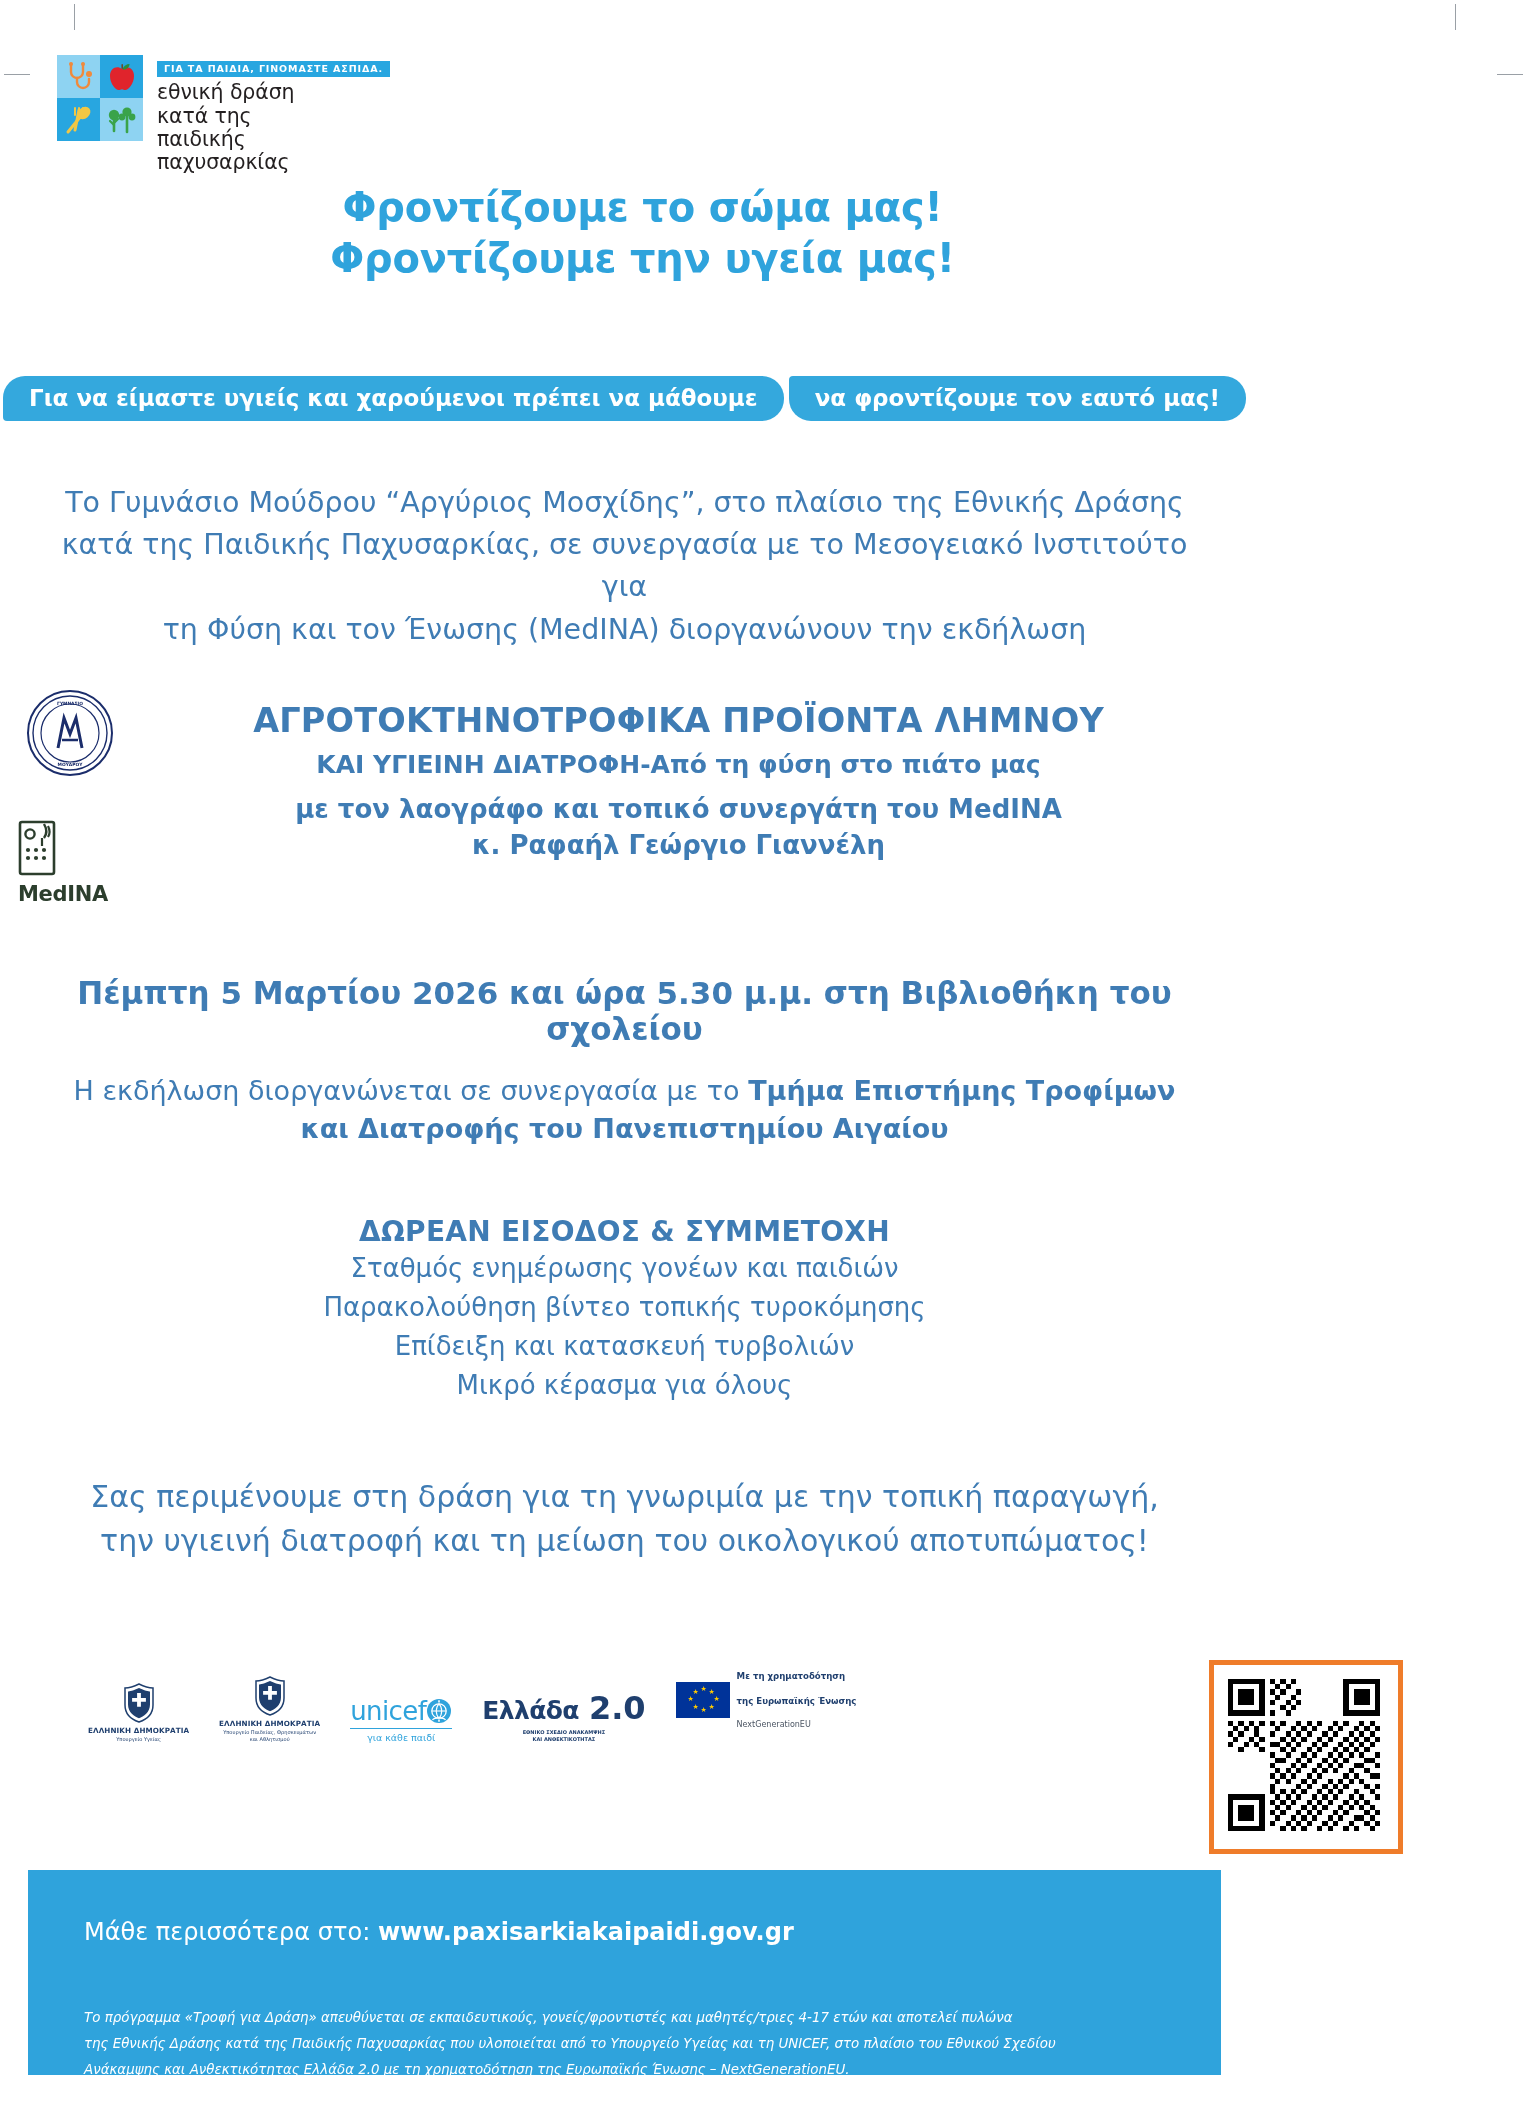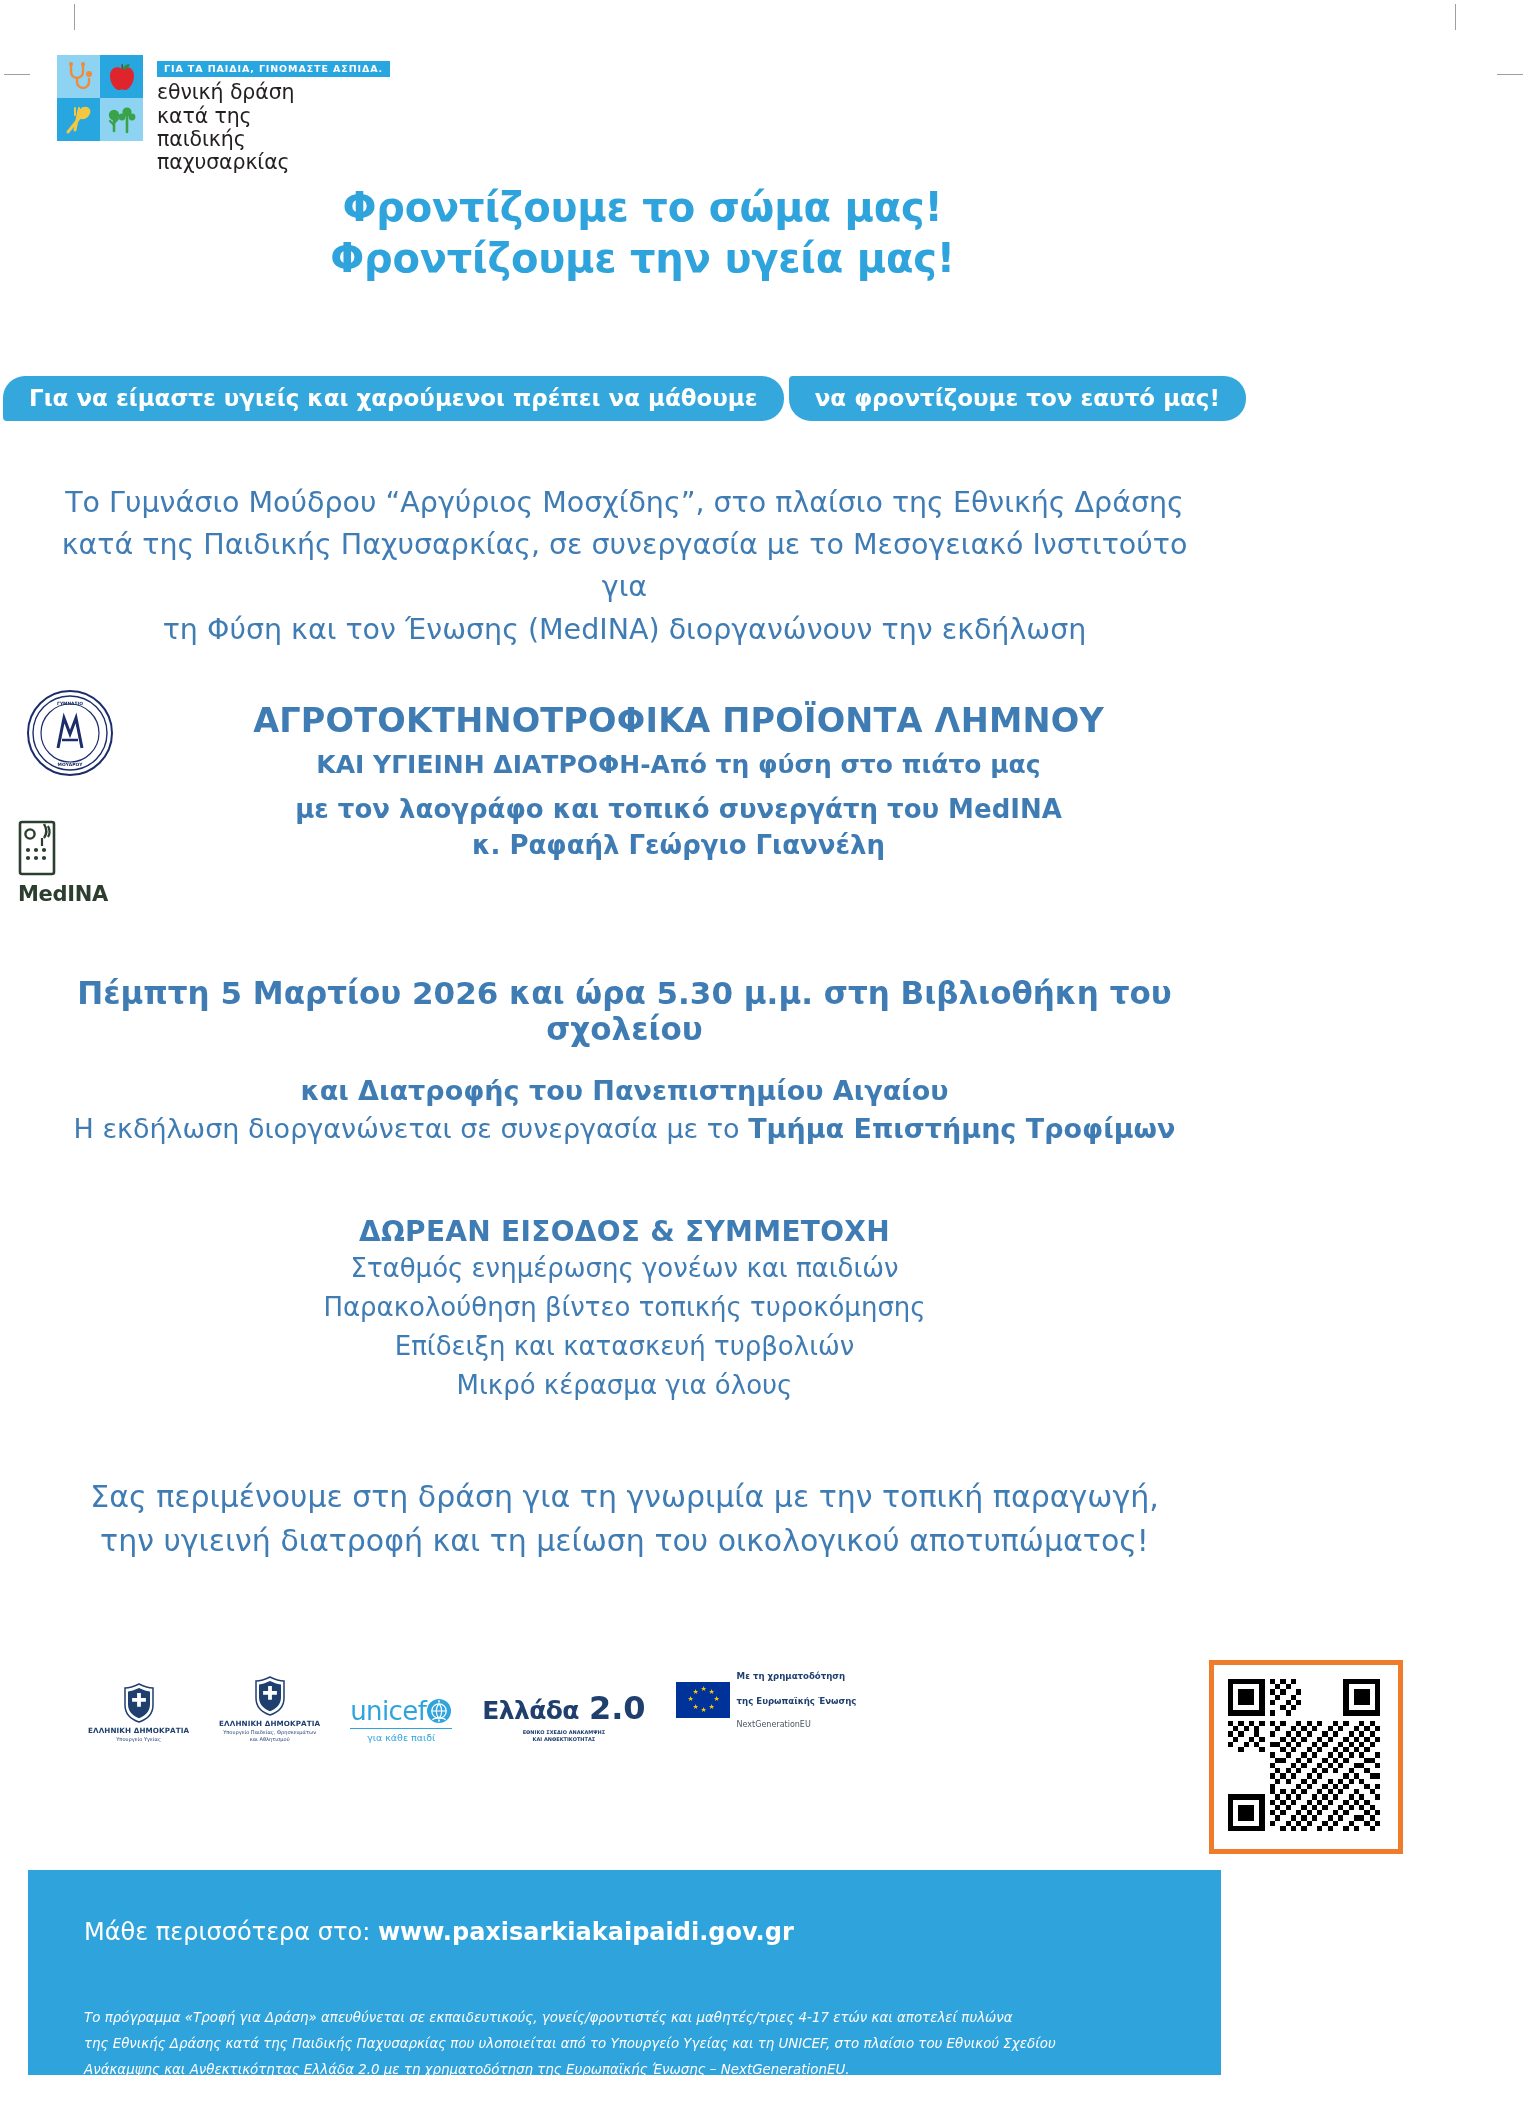--- a/index.html
+++ b/index.html
@@ -254,22 +254,22 @@
   <div class="event">
     <div class="t1">ΑΓΡΟΤΟΚΤΗΝΟΤΡΟΦΙΚΑ ΠΡΟΪΟΝΤΑ ΛΗΜΝΟΥ</div>
     <div class="t2">ΚΑΙ ΥΓΙΕΙΝΗ ΔΙΑΤΡΟΦΗ-Από τη φύση στο πιάτο μας</div>
     <div class="t3">με τον λαογράφο και τοπικό συνεργάτη του MedINA</div>
     <div class="t4">κ. Ραφαήλ Γεώργιο Γιαννέλη</div>
   </div>
 
   <div class="dateline">Πέμπτη 5 Μαρτίου 2026 και ώρα 5.30 μ.μ. στη Βιβλιοθήκη του σχολείου</div>
 
   <div class="collab">
+    <span class="l"><span>Η εκδήλωση διοργανώνεται σε συνεργασία με το </span><b>Τμήμα Επιστήμης Τροφίμων</b></span>
     <span class="l"><b>και Διατροφής του Πανεπιστημίου Αιγαίου</b></span>
-    <span class="l"><span>Η εκδήλωση διοργανώνεται σε συνεργασία με το </span><b>Τμήμα Επιστήμης Τροφίμων</b></span>
   </div>
 
   <div class="free">
     <div class="hd">ΔΩΡΕΑΝ ΕΙΣΟΔΟΣ &amp; ΣΥΜΜΕΤΟΧΗ</div>
     <div class="li">Σταθμός ενημέρωσης γονέων και παιδιών</div>
     <div class="li">Παρακολούθηση βίντεο τοπικής τυροκόμησης</div>
     <div class="li">Επίδειξη και κατασκευή τυρβολιών</div>
     <div class="li">Μικρό κέρασμα για όλους</div>
   </div>
 

